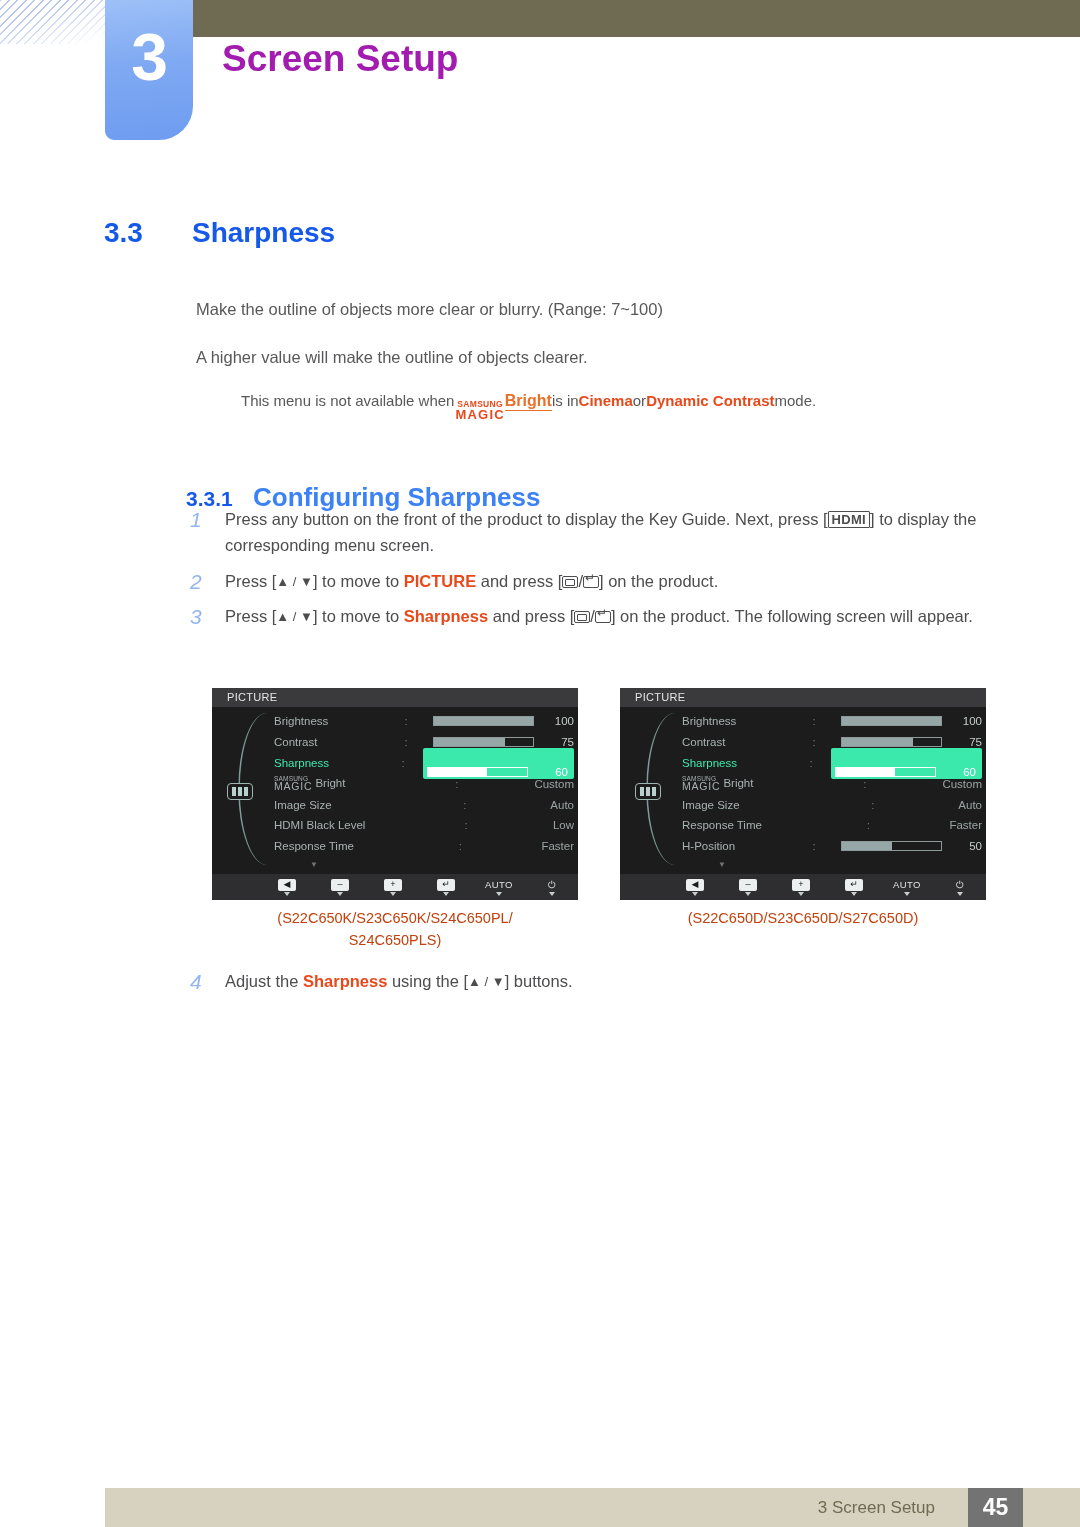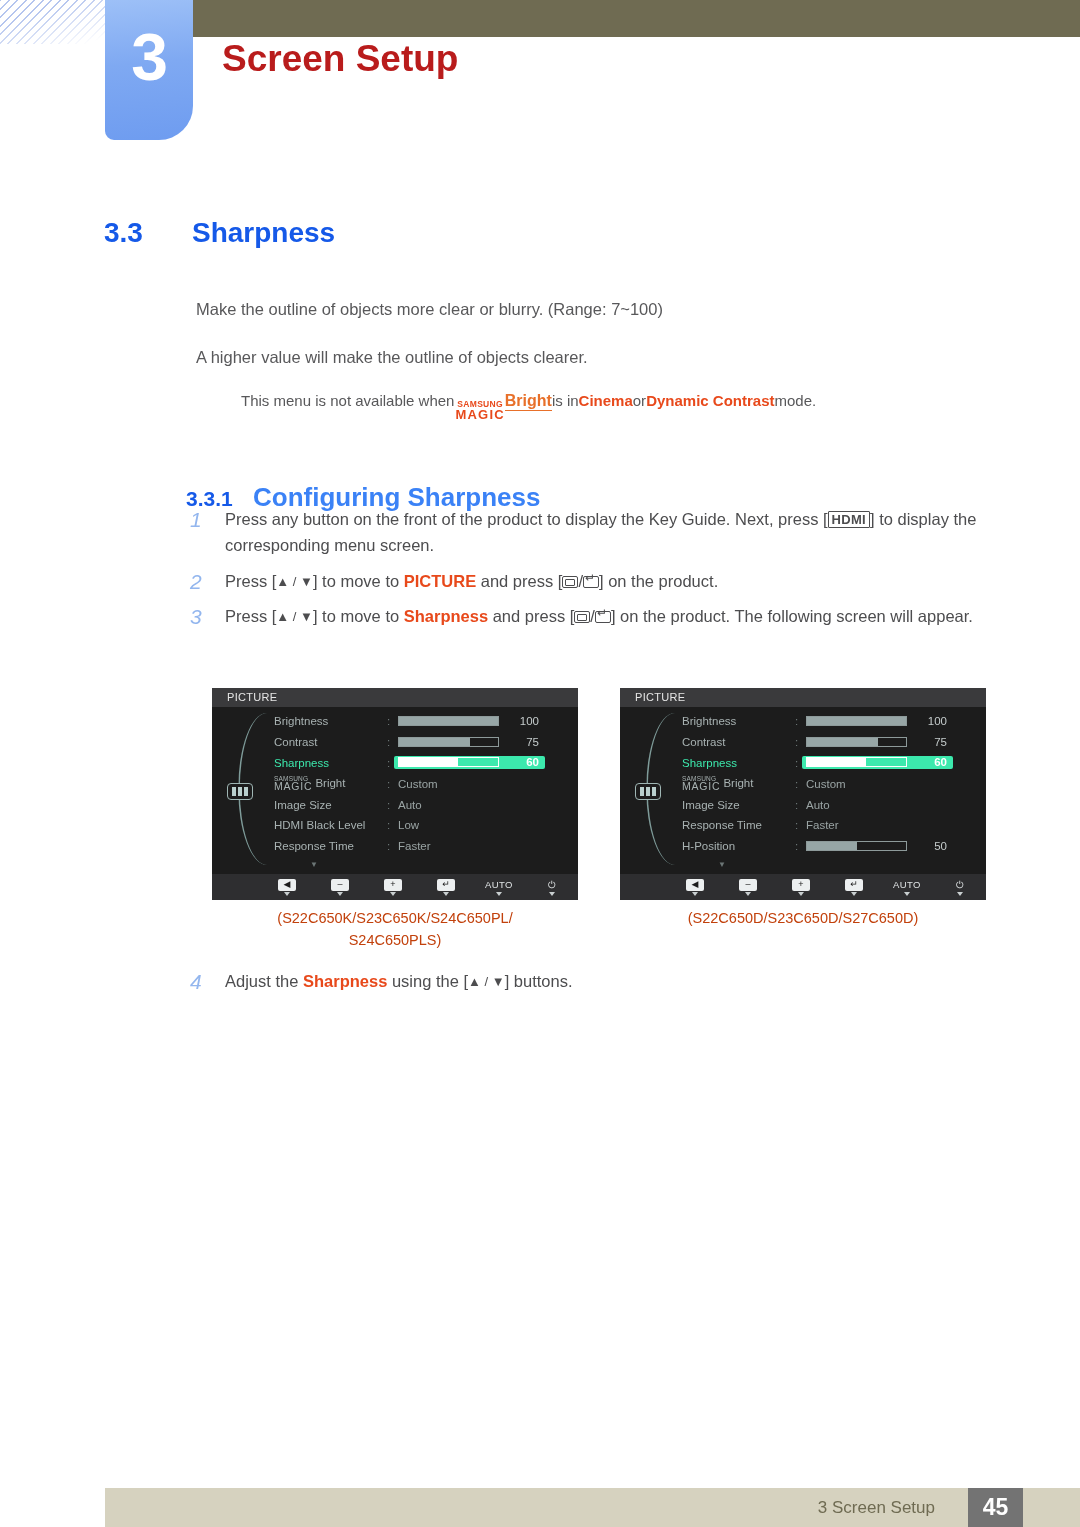--- a/index.html
+++ b/index.html
@@ -30,21 +30,21 @@
     background: linear-gradient(175deg, #9dc0f7 0%, #7fa9f2 45%, #6e9cf0 100%);
     border-bottom-left-radius: 9px; border-bottom-right-radius: 34px;
     display: flex; align-items: flex-start; justify-content: center;
   }
   .chap-num {
     color: #ffffff; font-size: 66px; font-weight: bold;
     line-height: 1; margin-top: 24px; letter-spacing: -1px;
   }
   .chap-title {
     position: absolute; left: 222px; top: 38px;
-    color: #b91c1c; font-size: 37px; font-weight: bold;
+    color: #a21caf; font-size: 37px; font-weight: bold;
   }
 
   .h2-row { position: absolute; left: 104px; top: 217px; width: 900px;
             display: flex; align-items: baseline; }
   .h2-num { color: #1559e8; font-size: 28px; font-weight: bold; width: 88px; }
   .h2-text { color: #1559e8; font-size: 28px; font-weight: bold; }
 
   .para { position: absolute; left: 196px; color: #58585a; font-size: 16.5px; }
   .p1 { top: 300px; }
   .p2 { top: 348px; }
@@ -111,36 +111,36 @@
   .osd-icon { position: absolute; left: 15px; top: 76px;
               width: 26px; height: 17px; border: 1.7px solid #9fb6b4;
               border-radius: 4px; background: #1c1c1c;
               display: flex; align-items: center; justify-content: center;
               gap: 2px; }
   .osd-icon i { display: block; width: 4px; height: 9px;
                 background: #b9cfcd; }
 
   .osd-rows { position: absolute; left: 62px; top: 4px; width: 300px; }
   .osd-row { display: flex; align-items: center; height: 20.8px;
-             font-size: 11.5px; color: #a8b2b2; }
+             font-size: 11.5px; color: #a8b2b2; justify-content: space-between; }
   .osd-row .lbl { width: 113px; white-space: nowrap; }
   .osd-row.sel .lbl { color: #3ce9ad; }
   .osd-row .colon { width: 11px; color: #6e7878; }
   .osd-row .valtxt { color: #9aa4a4; }
   .osd-row .num { width: 40px; text-align: right; color: #c5cccc;
                   font-size: 11.5px; }
 
   
   .sl-wrap { display: flex; align-items: center; }
   .bar { width: 101px; height: 10px; background: #1c1c1c;
          border: 1px solid #8d9a9a; position: relative; }
   .bar .fill { position: absolute; left: 0; top: 0; bottom: 0;
                background: #97a6a6; }
   .row-hl { background: #3ce9ad; border-radius: 2px;
-            padding: 0 6px 1px 4px; margin-left: -4px; font-weight: bold; }
+            padding: 18px 6px 1px 4px; margin-left: -4px; }
   .row-hl .bar { border-color: #ffffff; background: transparent; }
   .row-hl .bar .fill { background: #ffffff; }
   .row-hl .num { color: #ffffff; }
 
   
   .osd-btns { position: absolute; left: 0; right: 0; bottom: 0; height: 26px;
               background: #2e2e30; display: flex; align-items: center;
               justify-content: flex-end; padding-right: 12px; gap: 25px; }
   .btn-cell { display: flex; flex-direction: column; align-items: center;
               gap: 1px; width: 28px; }

